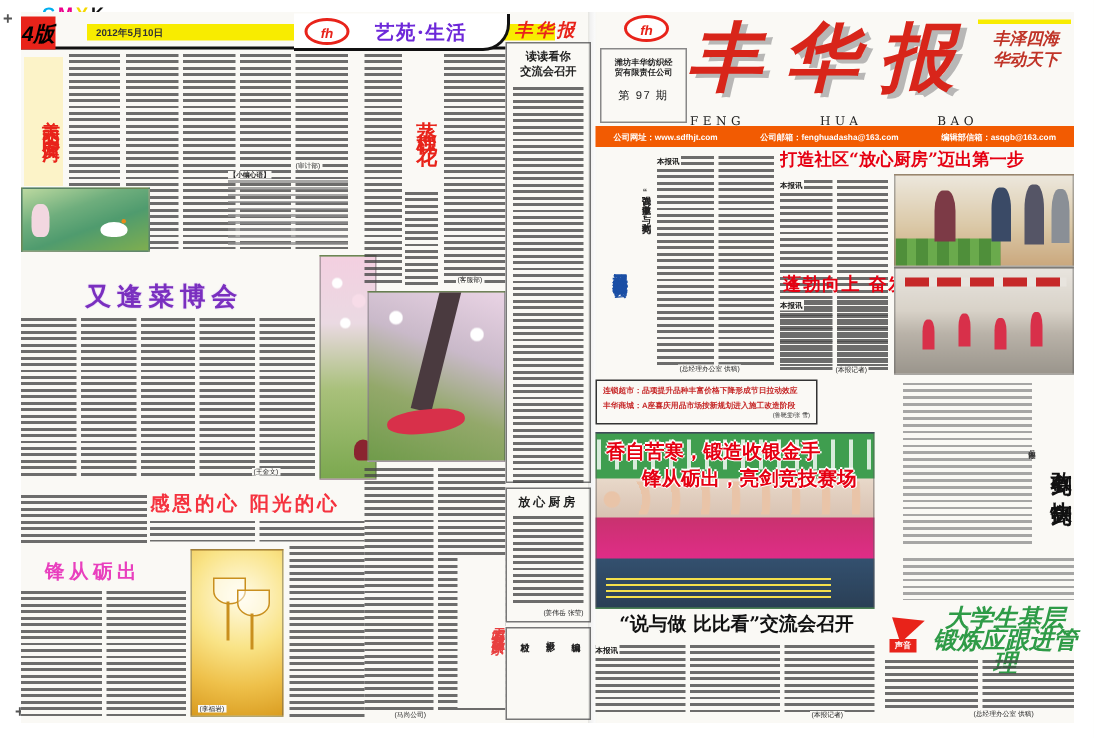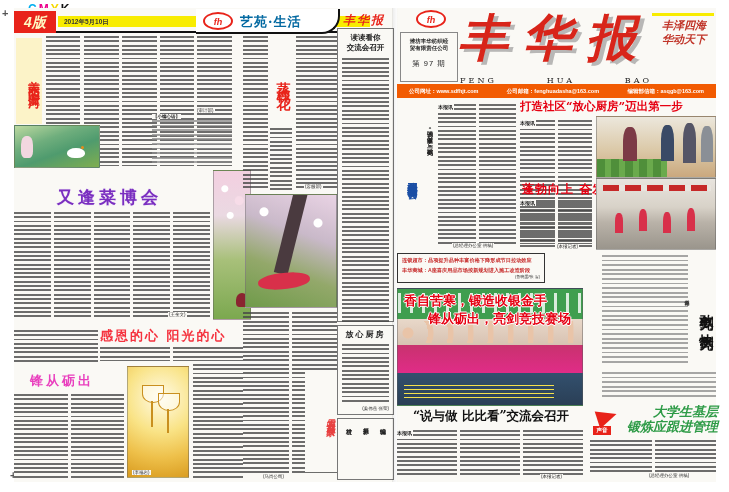--- a/index.html
+++ b/index.html
@@ -31,29 +31,29 @@
   </div>
   <div class="regmark" style="left:2px;top:8px;">+</div>
   <div class="regmark" style="left:702px;top:10px;">+</div>
   <div class="regmark" style="left:10px;top:470px;">+</div>
   <div class="regmark" style="left:702px;top:462px;">+</div>
 
   <div class="page" style="left:14px;top:8px;width:379px;height:474px;"></div>
 
   <div class="abs" style="left:58px;top:16px;width:312px;height:11px;background:#f8ec00;"></div>
   <div class="abs" style="left:14px;top:31px;width:378px;height:1.5px;background:#111;"></div>
-  <div class="abs" style="left:14px;top:11px;width:42px;height:22px;background:#e8231a;color:#fef9c3;font-weight:bold;font-style:italic;font-size:14px;text-align:center;line-height:22px;">
+  <div class="abs" style="left:14px;top:11px;width:23px;height:22px;background:#e8231a;color:#000000;font-weight:bold;font-style:italic;font-size:14px;text-align:center;line-height:22px;">
     <span>4版</span>
   </div>
   <div class="abs" style="left:64px;top:18px;font-size:6.5px;font-weight:bold;color:#333;">2012年5月10日</div>
   <div class="abs" style="left:196px;top:9px;width:142px;height:23px;background:#fff;border-bottom:2px solid #111;border-right:2px solid #111;border-bottom-right-radius:18px;"></div>
   <div class="abs" style="left:203px;top:12px;width:30px;height:18px;border:2px solid #e8231a;border-radius:50%;color:#e8231a;font-weight:bold;font-style:italic;font-size:9px;text-align:center;line-height:17px;background:#fff;box-sizing:border-box;">
     <span>fh</span>
   </div>
-  <div class="abs serif" style="left:240px;top:13px;font-size:13px;font-weight:bold;color:#0369a1;letter-spacing:1px;">艺苑·生活</div>
+  <div class="abs serif" style="left:250px;top:13px;font-size:13px;font-weight:bold;color:#6d28d9;letter-spacing:1px;">艺苑·生活</div>
   <div class="abs serif" style="left:343px;top:12px;font-size:12px;font-weight:bold;font-style:italic;color:#e8231a;letter-spacing:2px;">丰华报</div>
 
   <div class="abs serif vert" style="left:16px;top:38px;width:26px;height:86px;background:#fcf3c8;color:#e8231a;font-size:12px;font-weight:bold;letter-spacing:4px;text-align:center;">美丽的虞河</div>
   <div class="abs cols" style="left:46px;top:36px;width:34px;height:88px;">
       <i class="g"></i>
     </div>
   <div class="abs cols" style="left:84px;top:36px;width:148px;height:130px;">
       <i class="g"></i>
       <i class="g"></i>
       <i class="g"></i>
@@ -244,21 +244,21 @@
   <div class="abs cols" style="left:397px;top:430px;width:186px;height:46px;">
     <i class="g" style="position:relative;"></i>
       <i class="g"></i>
       <i class="g"></i>
     <span class="lead">本报讯</span>
   </div>
   <div class="credit" style="left:540px;top:474px;">(本报记者)</div>
 
   <div class="abs" style="left:597px;top:408px;width:0;height:0;border-top:9px solid transparent;border-bottom:9px solid transparent;border-left:20px solid #e8231a;transform:rotate(-18deg);"></div>
   <div class="abs" style="left:593px;top:426px;width:18px;background:#e8231a;color:#fff;font-size:5.5px;font-weight:bold;text-align:center;padding:1px 0;">声音</div>
-  <div class="abs serif" style="left:622px;top:404px;width:96px;text-align:right;color:#2e9b47;font-weight:bold;font-style:italic;font-size:13px;line-height:15px;">
+  <div class="abs serif" style="left:622px;top:404px;width:96px;text-align:center;color:#2e9b47;font-weight:bold;font-style:italic;font-size:16px;line-height:15px;">
     <div>大学生基层</div>
     <div>锻炼应跟进管理</div>
   </div>
   <div class="abs cols" style="left:590px;top:440px;width:126px;height:32px;">
       <i class="g"></i>
       <i class="g"></i>
     </div>
   <div class="credit" style="left:648px;top:473px;">(总经理办公室 供稿)</div>
 
 </div>

